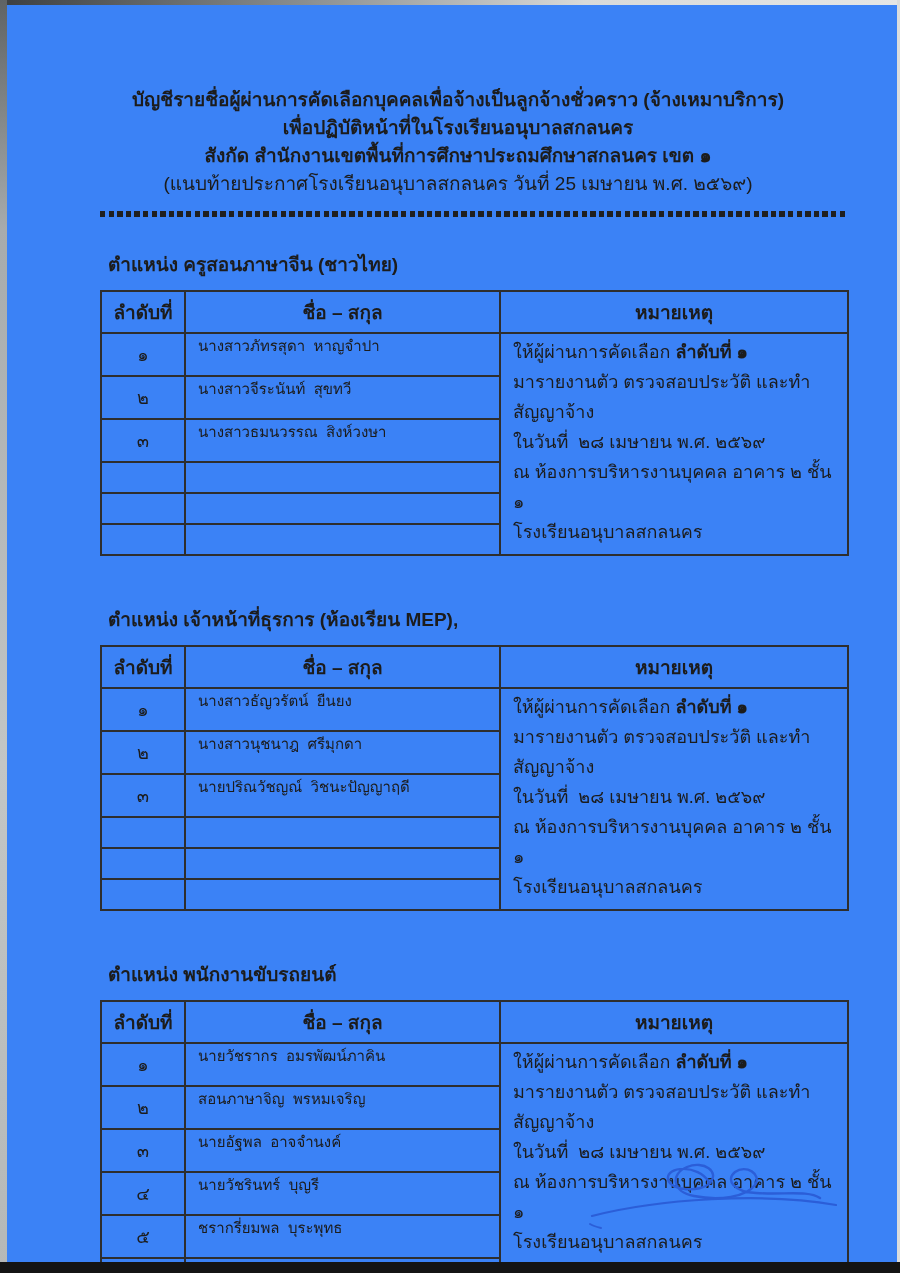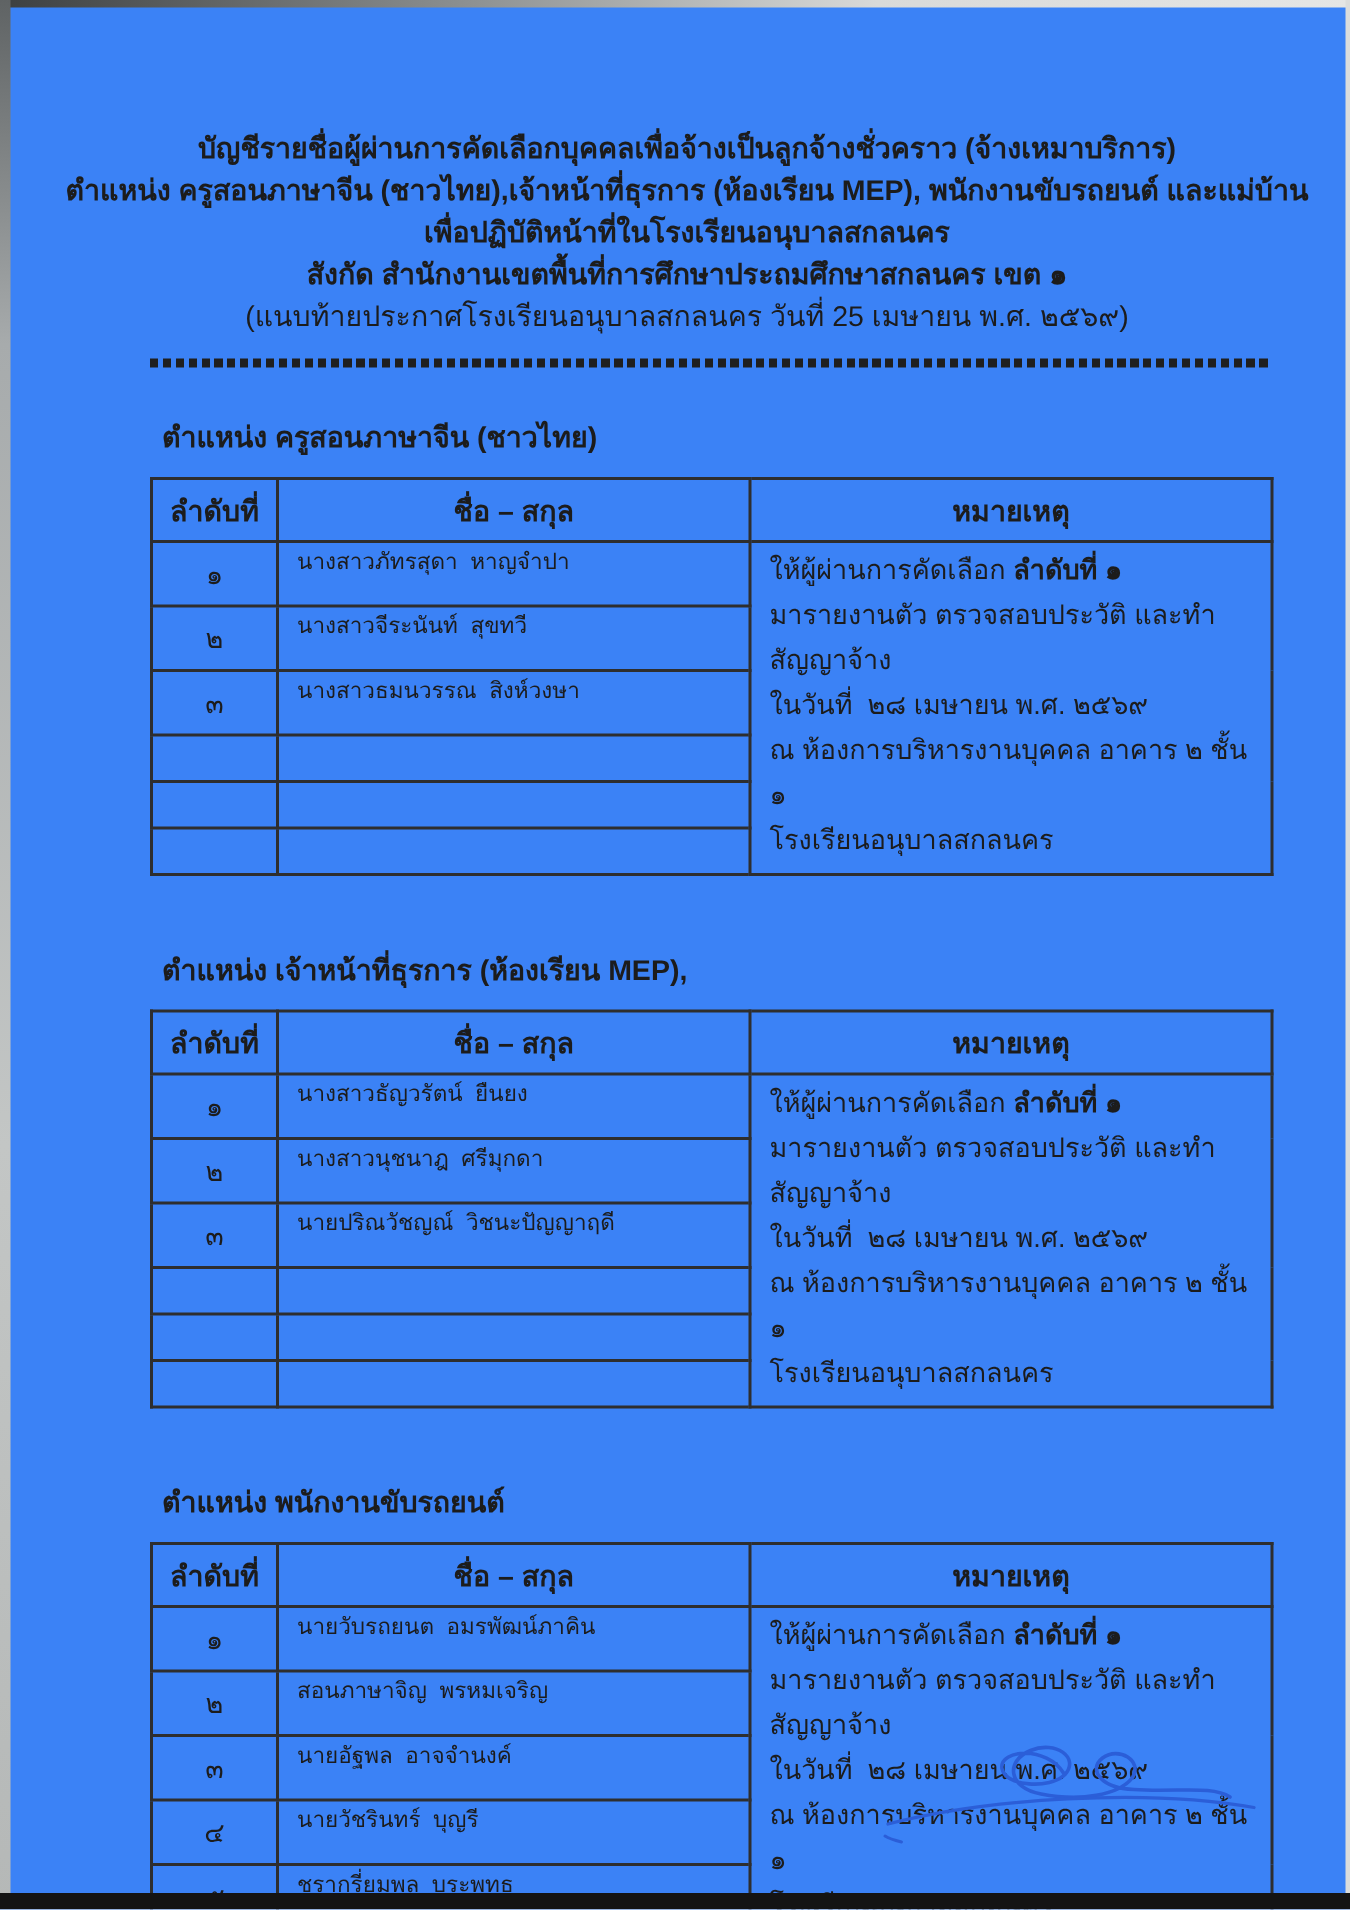--- a/index.html
+++ b/index.html
@@ -42,21 +42,20 @@
 
 <div class="page">
 
   <div class="edge-top"></div>
   <div class="edge-left"></div>
   <div class="edge-right"></div>
   <div class="edge-bottom"></div>
 
   <div class="doc-header">
     <div>บัญชีรายชื่อผู้ผ่านการคัดเลือกบุคคลเพื่อจ้างเป็นลูกจ้างชั่วคราว (จ้างเหมาบริการ)</div>
-    <div>ตำแหน่ง ครูสอนภาษาจีน (ชาวไทย),เจ้าหน้าที่ธุรการ (ห้องเรียน MEP), พนักงานขับรถยนต์ และแม่บ้าน</div>
     <div>เพื่อปฏิบัติหน้าที่ในโรงเรียนอนุบาลสกลนคร</div>
     <div>สังกัด สำนักงานเขตพื้นที่การศึกษาประถมศึกษาสกลนคร เขต ๑</div>
     <div class="annex">(แนบท้ายประกาศโรงเรียนอนุบาลสกลนคร วันที่ 25 เมษายน พ.ศ. ๒๕๖๙)</div>
   </div>
 
   <div class="dotted"></div>
 
   <div class="section">
     <div class="section-title">ตำแหน่ง ครูสอนภาษาจีน (ชาวไทย)</div>
     <table class="cands">
@@ -170,21 +169,21 @@
       <thead>
         <tr>
           <th>ลำดับที่</th>
           <th>ชื่อ – สกุล</th>
           <th>หมายเหตุ</th>
         </tr>
       </thead>
       <tbody>
         <tr>
           <td class="no">๑</td>
-          <td class="nm">นายวับรถยนต  อมรพัฒน์ภาคิน</td>
+          <td class="nm">นายวัชรากร  อมรพัฒน์ภาคิน</td>
           <td class="remark" rowspan="6">
             <div class="rm-line"><span>ให้ผู้ผ่านการคัดเลือก </span><span class="bold">ลำดับที่ ๑</span></div>
             <div class="rm-line">มารายงานตัว ตรวจสอบประวัติ และทำสัญญาจ้าง</div>
             <div class="rm-line">ในวันที่  ๒๘ เมษายน พ.ศ. ๒๕๖๙</div>
             <div class="rm-line">ณ ห้องการบริหารงานบุคคล อาคาร ๒ ชั้น ๑</div>
             <div class="rm-line">โรงเรียนอนุบาลสกลนคร</div>
           </td>
         </tr>
         <tr>
             <td class="no">๒</td>

